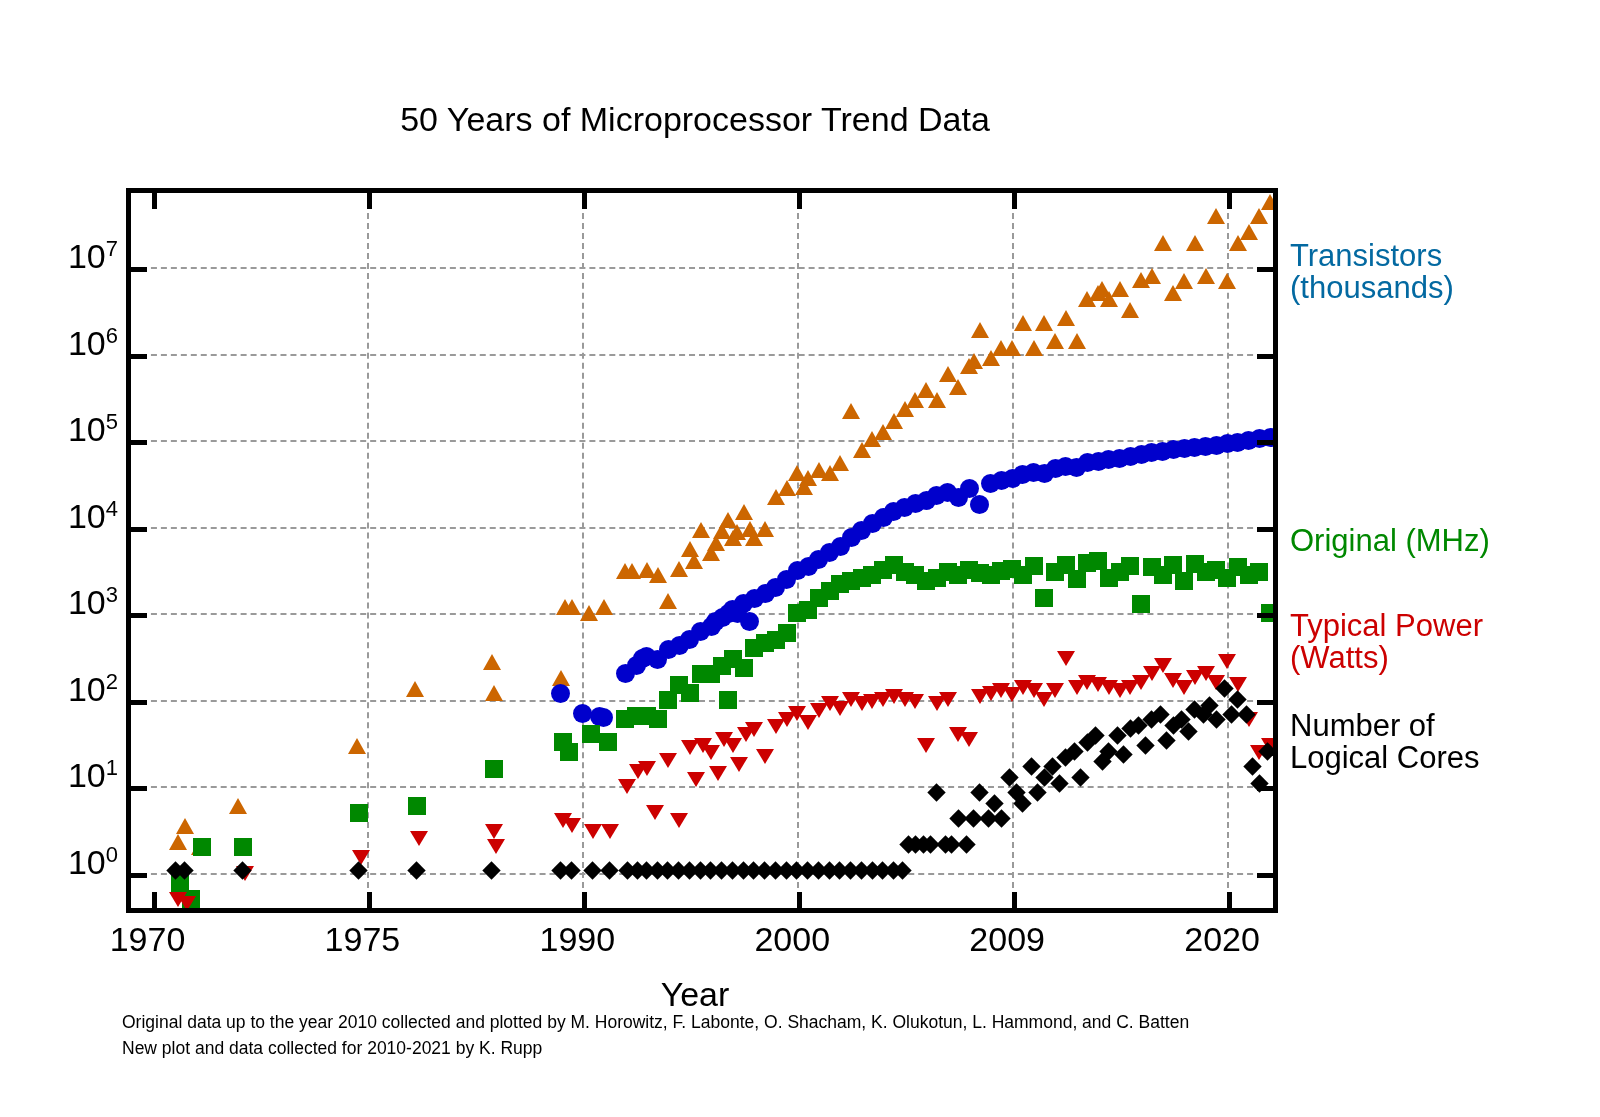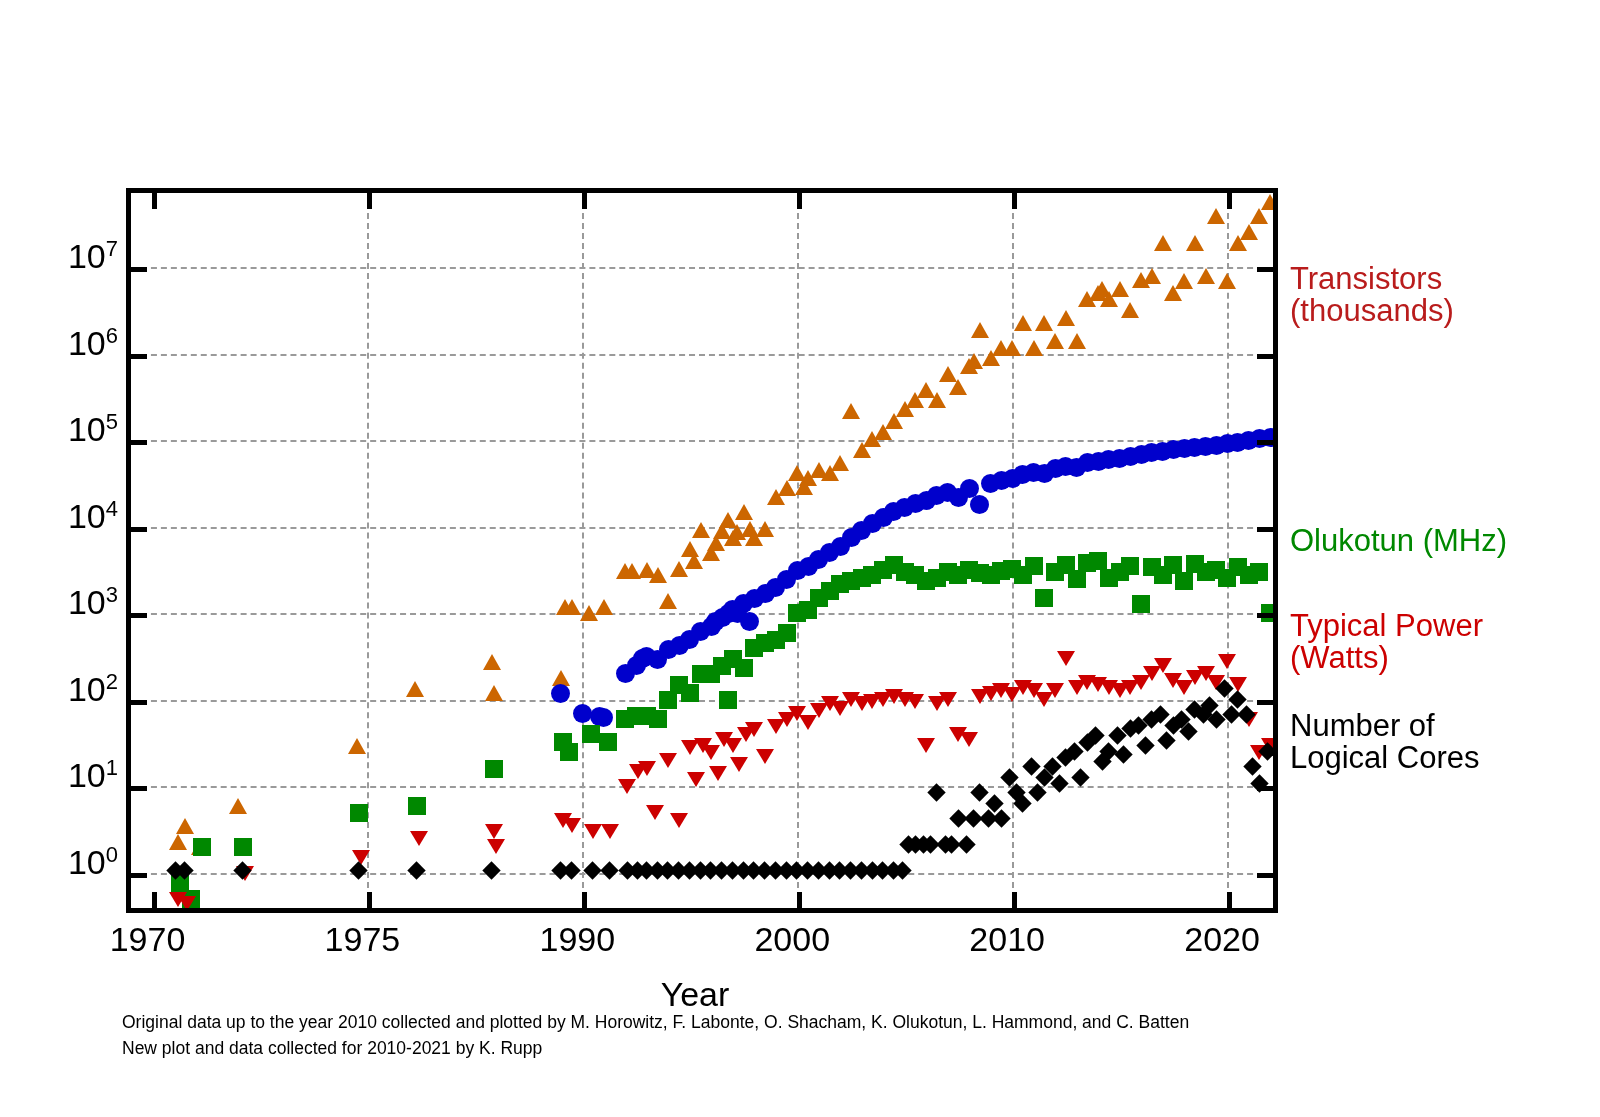--- a/index.html
+++ b/index.html
@@ -34,21 +34,21 @@
   }
 
   .caption{
     position:absolute;left:122px;font-size:17.5px;color:#000;white-space:nowrap;
     font-family:"Liberation Sans",sans-serif;
   }
   #cap1{top:1012px;}
   #cap2{top:1038px;}
 
   .legend{position:absolute;font-size:31px;line-height:1.04;white-space:nowrap;}
-  #lg-trans{left:1290px;top:263px;color:#b91c1c;}
+  #lg-trans{left:1290px;top:240px;color:#0369a1;}
   #lg-stp{left:1290px;top:390px;color:#0000cc;}
   #lg-freq{left:1290px;top:525px;color:#008800;}
   #lg-power{left:1290px;top:610px;color:#cc0000;}
   #lg-cores{left:1290px;top:710px;color:#000000;}
   .legend sup{font-size:20px;vertical-align:super;}
 
   
   .hgrid{position:absolute;left:0;right:0;height:0;border-top:2px dashed #9a9a9a;}
   .vgrid{position:absolute;top:0;bottom:0;width:0;border-left:2px dashed #9a9a9a;}
 
@@ -64,20 +64,21 @@
   .mk.cir{width:19px;height:19px;border-radius:50%;background:#0000cc;}
   .mk.sq{width:18px;height:18px;background:#008800;}
   .mk.dtri{width:0;height:0;border-left:9px solid transparent;border-right:9px solid transparent;border-top:15px solid #cc0000;}
   .mk.dia{width:13px;height:13px;background:#000;transform:rotate(45deg);}
 </style>
 </head>
 <body>
 
 <div id="root">
 
+  <div class="chart-title">50 Years of Microprocessor Trend Data</div>
 
   <div id="plot">
     <div id="grid">
         <div class="hgrid" style="top: 680.012px;"></div>
         <div class="hgrid" style="top: 593.496px;"></div>
         <div class="hgrid" style="top: 506.981px;"></div>
         <div class="hgrid" style="top: 420.465px;"></div>
         <div class="hgrid" style="top: 333.95px;"></div>
         <div class="hgrid" style="top: 247.434px;"></div>
         <div class="hgrid" style="top: 160.919px;"></div>
@@ -516,34 +517,34 @@
       <div class="ylabel" style="top: 497.95px;">10<sup>4</sup></div>
       <div class="ylabel" style="top: 411.434px;">10<sup>5</sup></div>
       <div class="ylabel" style="top: 324.919px;">10<sup>6</sup></div>
       <div class="ylabel" style="top: 238.403px;">10<sup>7</sup></div>
     </div>
   <div id="xlabels">
       <div class="xlabel" style="left: 67.4925px;">1970</div>
       <div class="xlabel" style="left: 282.418px;">1975</div>
       <div class="xlabel" style="left: 497.343px;">1990</div>
       <div class="xlabel" style="left: 712.269px;">2000</div>
-      <div class="xlabel" style="left: 927.194px;">2010</div>
+      <div class="xlabel" style="left: 927.194px;">2009</div>
       <div class="xlabel" style="left: 1142.12px;">2020</div>
     </div>
 
   <div class="axis-title">Year</div>
 
   <div class="legend" id="lg-trans">
     <div>Transistors</div>
     <div>(thousands)</div>
   </div>
 
 
   <div class="legend" id="lg-freq">
-    <div>Olukotun (MHz)</div>
+    <div>Original (MHz)</div>
   </div>
 
   <div class="legend" id="lg-power">
     <div>Typical Power</div>
     <div>(Watts)</div>
   </div>
 
   <div class="legend" id="lg-cores">
     <div>Number of</div>
     <div>Logical Cores</div>

